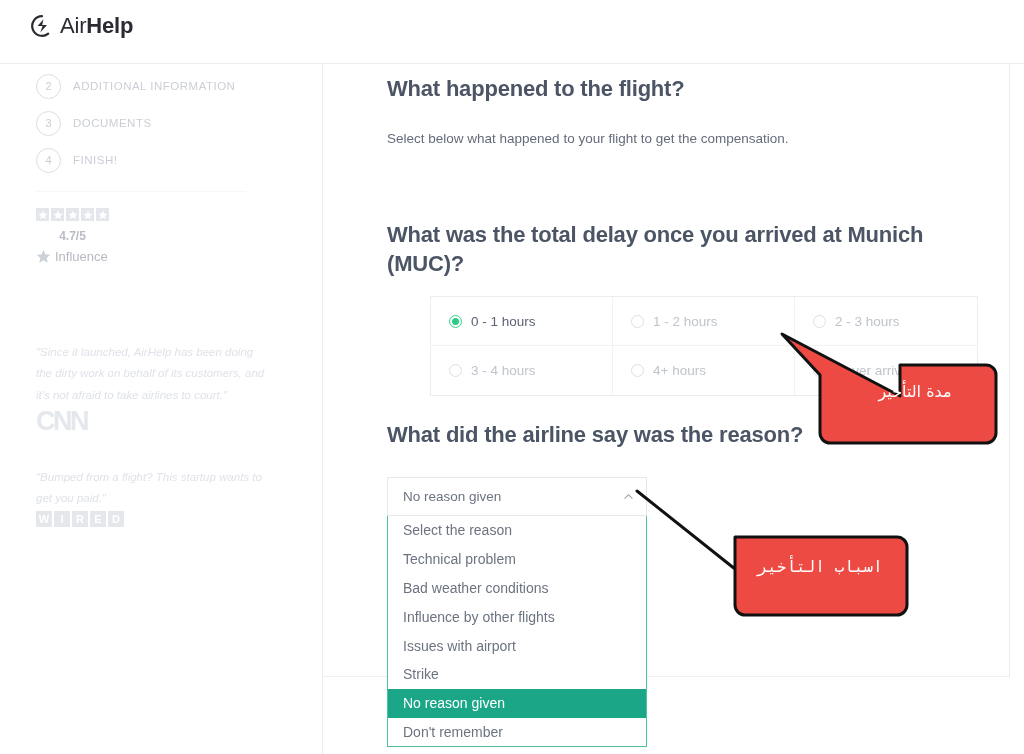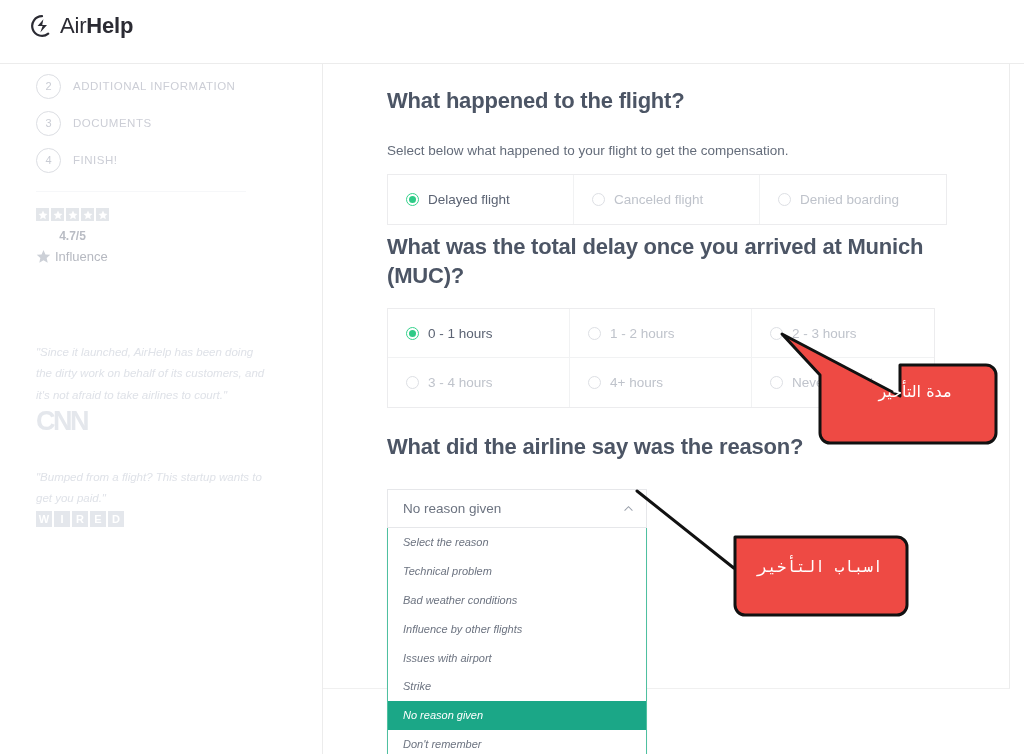--- a/index.html
+++ b/index.html
@@ -158,21 +158,21 @@
     background: #e4e7ec;
     color: #ffffff;
     font-size: 11px;
     font-weight: 700;
     display: flex; align-items: center; justify-content: center;
   }
 
   
   .main-card {
     position: absolute;
-    left: 323px; top: 60px;
+    left: 323px; top: 48px;
     width: 687px;
     height: 629px;
     background: #ffffff;
     border-right: 1px solid #ececec;
     border-bottom: 1px solid #f0f0f0;
   }
 
   .content { position: absolute; left: 64px; top: 0; width: 560px; }
 
   h1.q-title {
@@ -262,25 +262,24 @@
     border: 1px solid #4fc0a0;
     border-top: none;
     z-index: 13;
     box-shadow: 0 1px 2px rgba(0,0,0,0.04);
   }
   .dd-item {
     height: 28.8px;
     display: flex;
     align-items: center;
     padding-left: 15px;
-    font-size: 11px;
+    font-size: 14px;
     color: #6c7380;
     cursor: pointer;
     white-space: nowrap;
-    font-style: italic;
   }
   .dd-item.active {
     background: #1ba787;
     color: #ffffff;
   }
 
   
   .callout { position: absolute; z-index: 60; }
   .callout svg { display: block; overflow: visible; }
   .callout-text {
@@ -395,39 +394,25 @@
       </span>
     </div>
   </div>
 
   <div class="main-card">
     <div class="content">
 
       <div style="position:absolute; left:0; top:26px; width:560px;">
         <h1 class="q-title">What happened to the flight?</h1>
         <div class="q-sub">Select below what happened to your flight to get the compensation.</div>
-        <div class="opt-grid" style="margin-top:16px;">
-          <div class="opt-cell last-row selected">
-            <span class="radio on"></span>
-            <span class="opt-label">Delayed flight</span>
-          </div>
-          <div class="opt-cell last-row">
-            <span class="radio"></span>
-            <span class="opt-label">Canceled flight</span>
-          </div>
-          <div class="opt-cell last-row">
-            <span class="radio"></span>
-            <span class="opt-label">Denied boarding</span>
-          </div>
-        </div>
       </div>
 
       <div style="position:absolute; left:0; top:172px; width:545px;">
         <h1 class="q-title">What was the total delay once you arrived at Munich (MUC)?</h1>
-        <div class="opt-grid" style="margin-top:18px; width:548px;">
+        <div class="opt-grid" style="margin-top:18px; width:548px;margin-left:43px;">
           <div class="opt-cell selected">
             <span class="radio on"></span>
             <span class="opt-label">0 - 1 hours</span>
           </div>
           <div class="opt-cell">
             <span class="radio"></span>
             <span class="opt-label">1 - 2 hours</span>
           </div>
           <div class="opt-cell">
             <span class="radio"></span>

